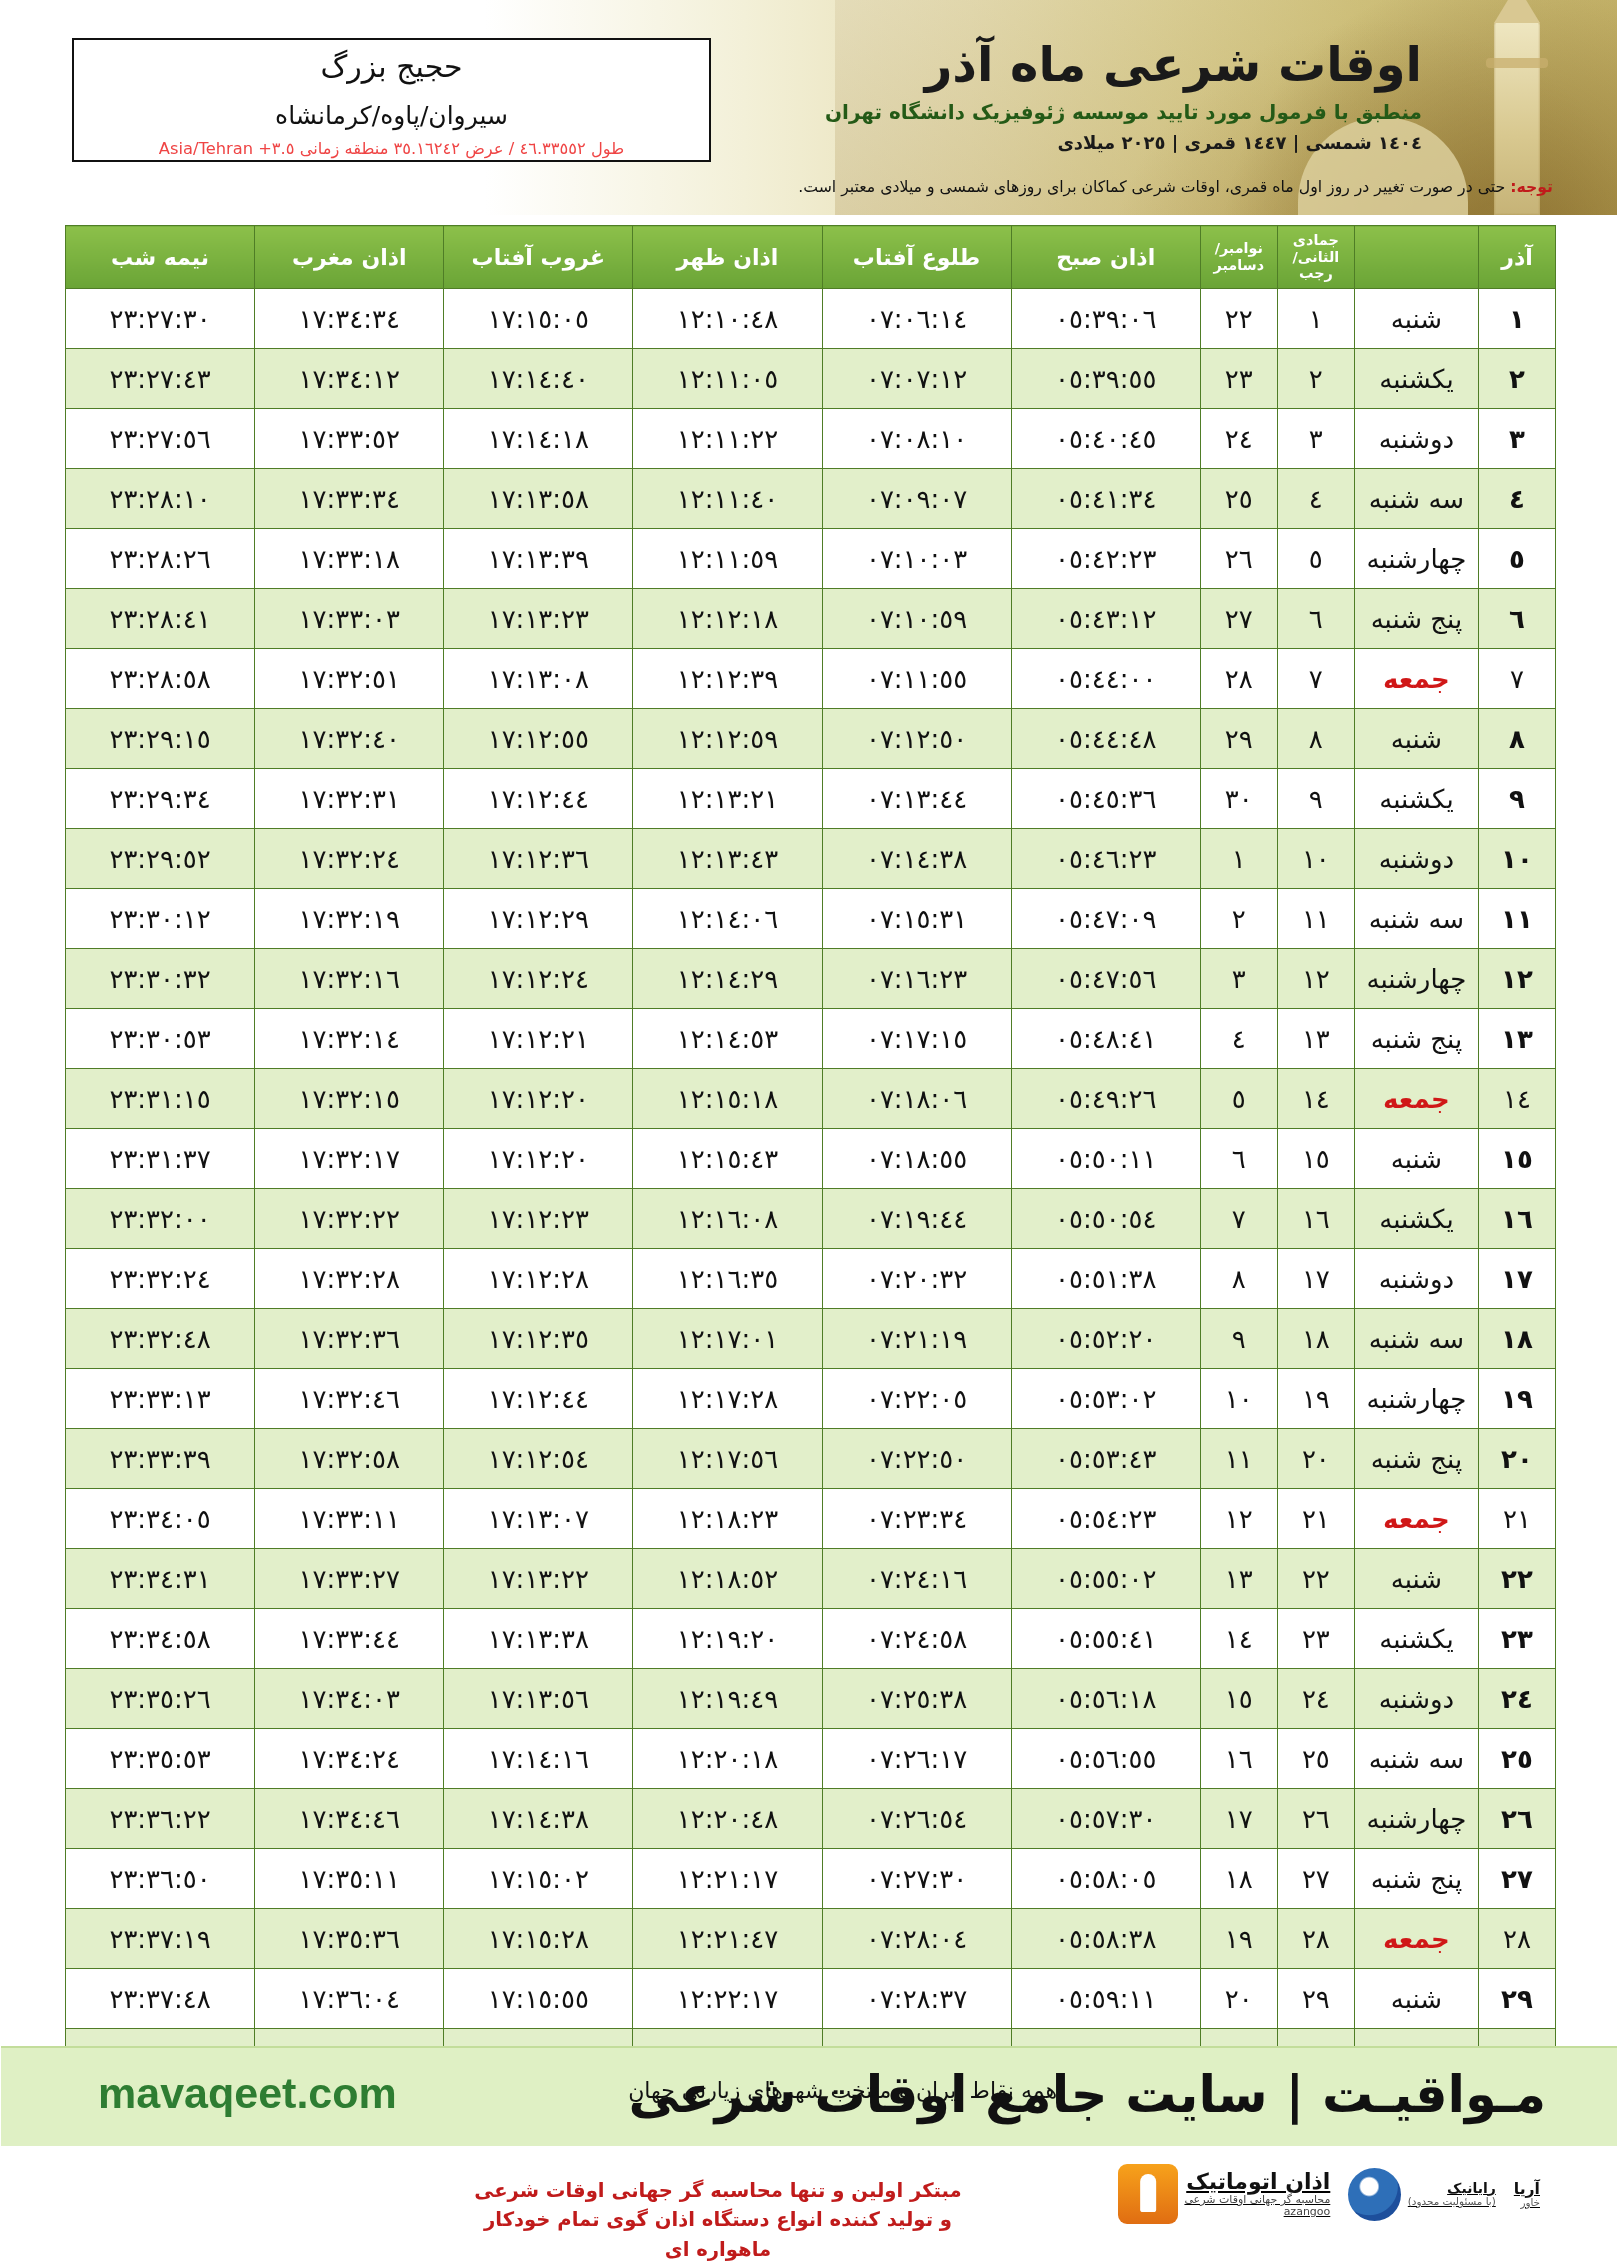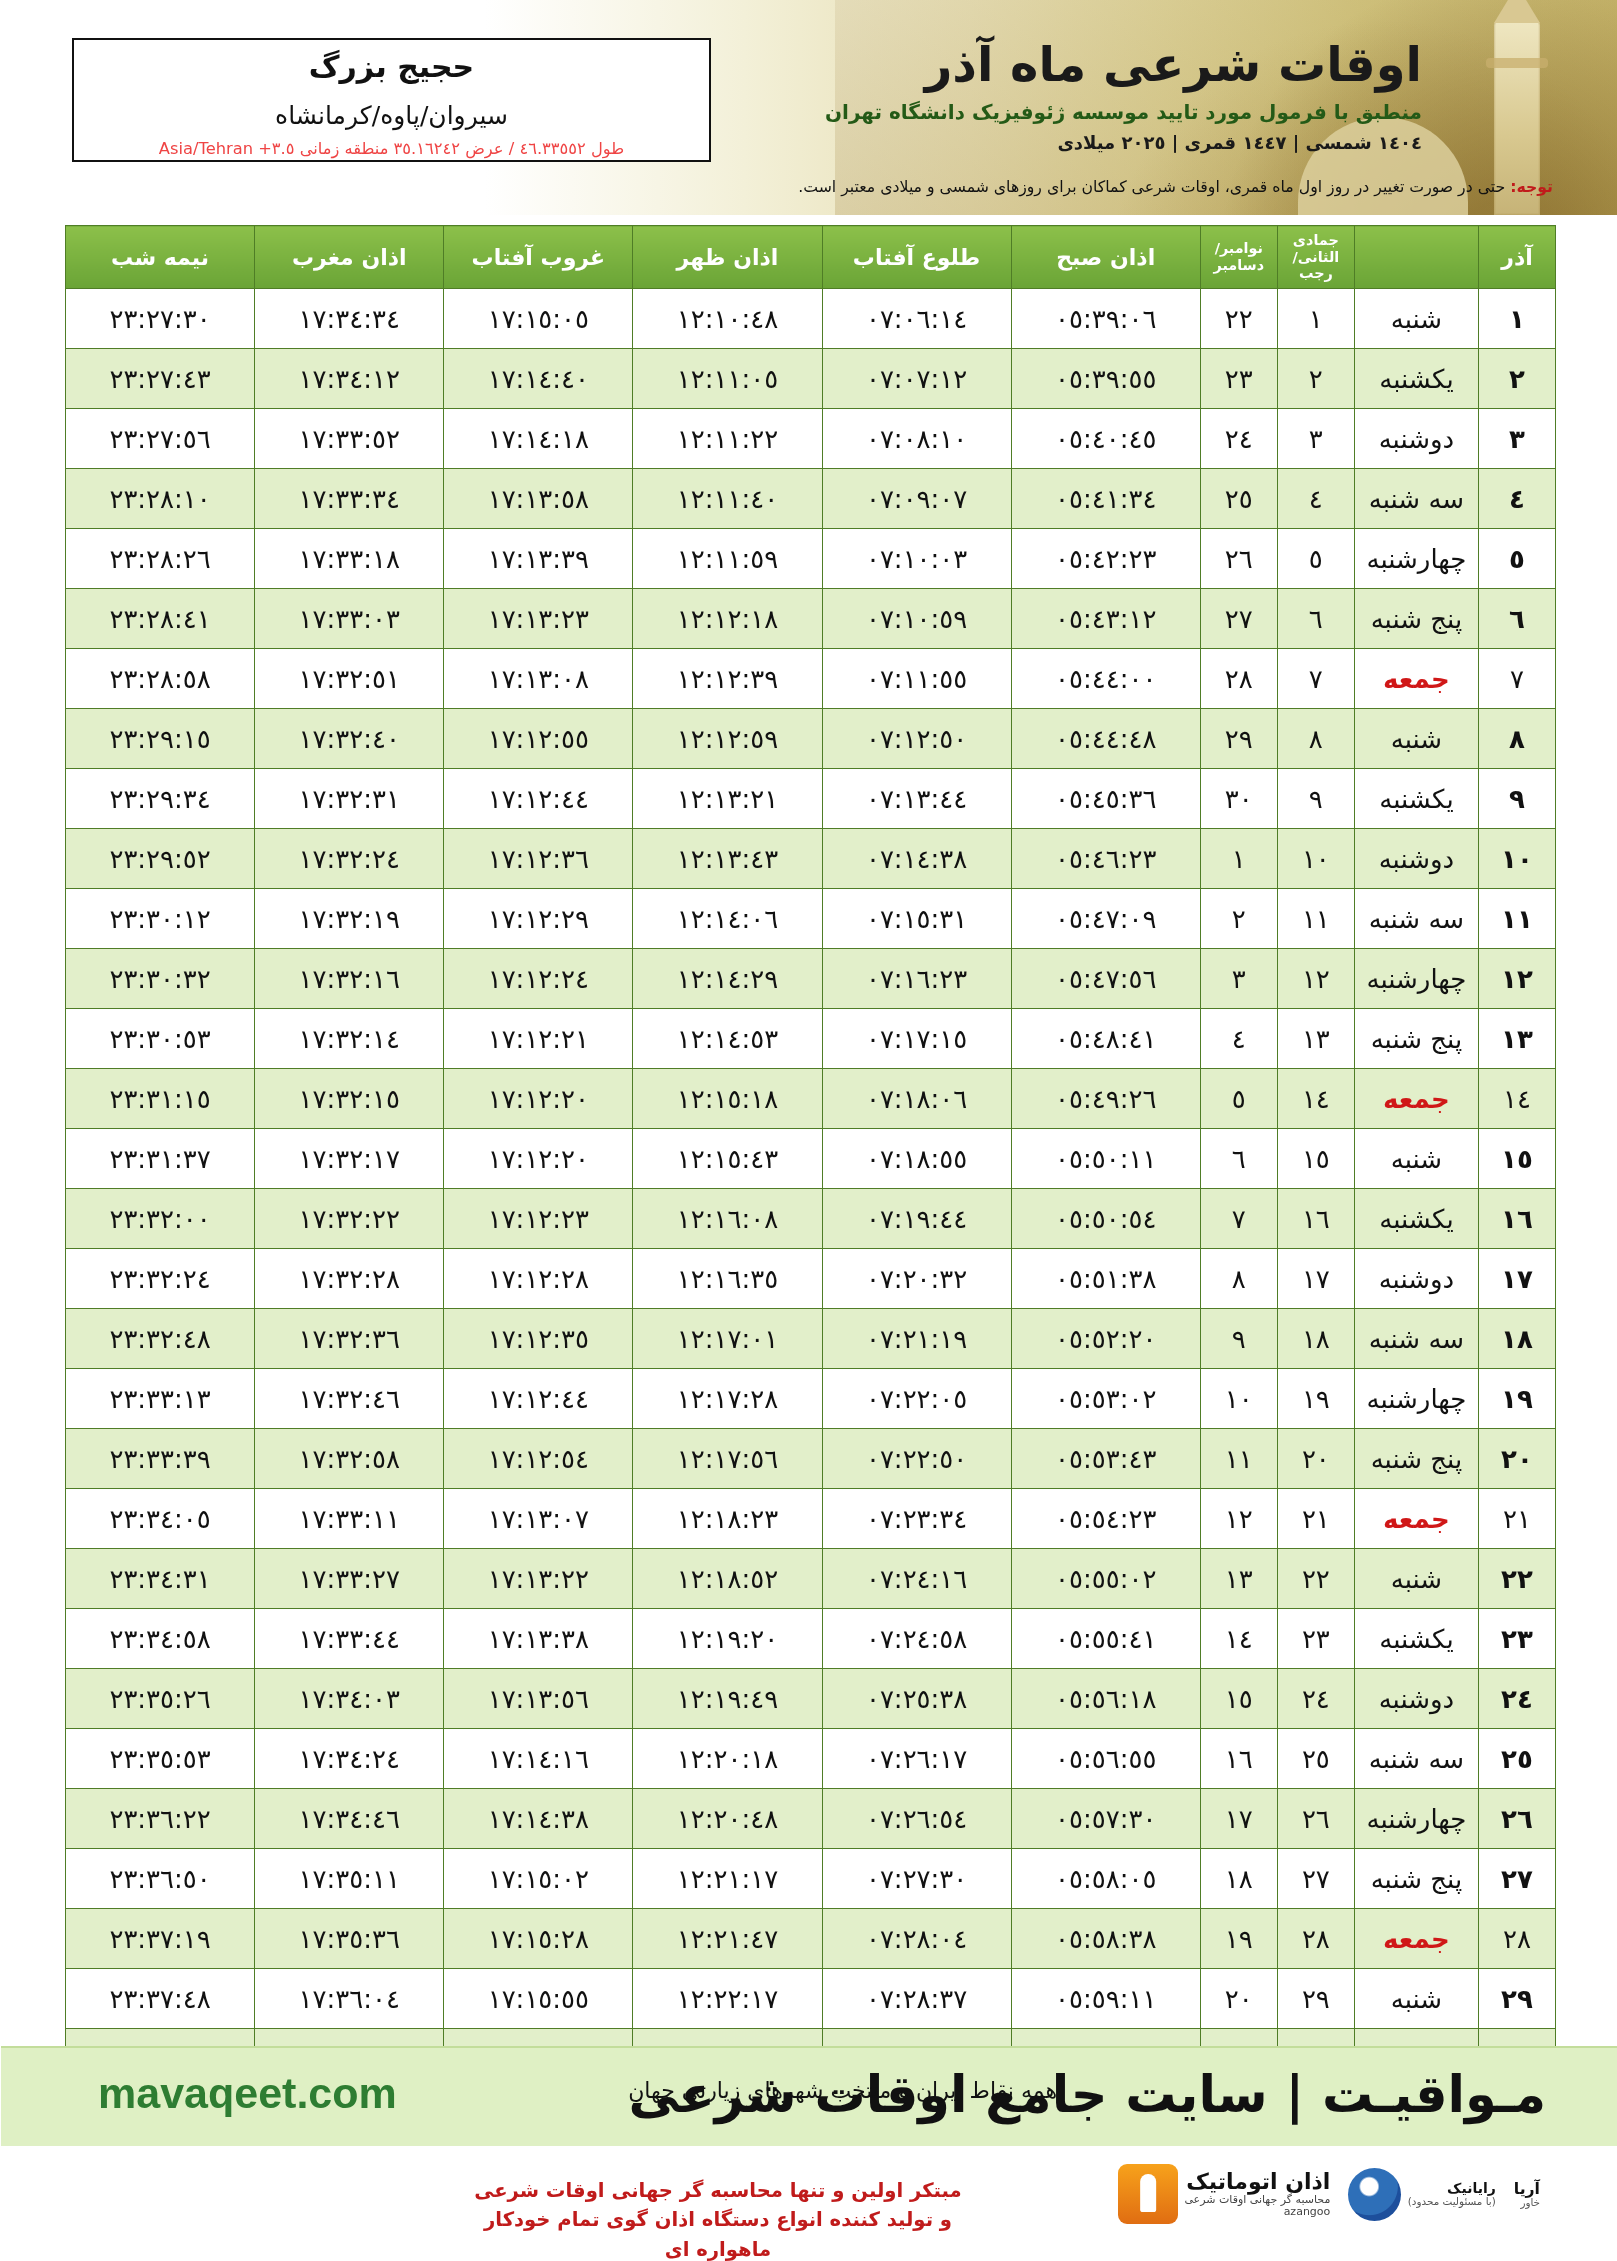--- a/index.html
+++ b/index.html
@@ -79,21 +79,21 @@
   
   .citybox {
     position: absolute; left: 72px; top: 38px;
     width: 639px; height: 124px;
     background: #ffffff;
     border: 2px solid #111;
     text-align: center;
     direction: rtl;
     padding-top: 9px;
   }
-  .citybox .c1 { font-size: 30px; font-weight: bold; color: #111; line-height: 1.2; }
+  .citybox .c1 { font-size: 30px; font-weight: normal; color: #111; line-height: 1.2; }
   .citybox .c2 { font-size: 25px; color: #111; margin-top: 16px; }
   .citybox .c3 { font-size: 16.3px; color: #ef4444; margin-top: 9px; direction: rtl; }
 
   .note {
     position: absolute; left: 72px; top: 177px; width: 1481px;
     text-align: right; direction: rtl;
     font-size: 15.7px; color: #111;
   }
   .note b { color: #c01b1b; }
 
@@ -185,20 +185,21 @@
   .fb-phone .www { font-size: 23.5px; }
   .fb-mid {
     position: absolute; left: 470px; top: 30px; width: 496px;
     text-align: center; direction: rtl;
     font-size: 19.6px; color: #c01b1b; font-weight: bold; line-height: 1.5;
   }
   .fb-logos {
     position: absolute; right: 78px; top: 18px;
     display: flex; flex-direction: row-reverse; align-items: center; gap: 18px;
     direction: rtl;
+    text-decoration: underline;
   }
   .logo-azangoo {
     display: flex; flex-direction: row-reverse; align-items: center; gap: 6.5px;
   }
   .logo-azangoo .mark {
     width: 60px; height: 60px; border-radius: 9px;
     background: linear-gradient(180deg,#f7a21b,#e06d12);
     position: relative;
   }
   .logo-azangoo .mark:after {

